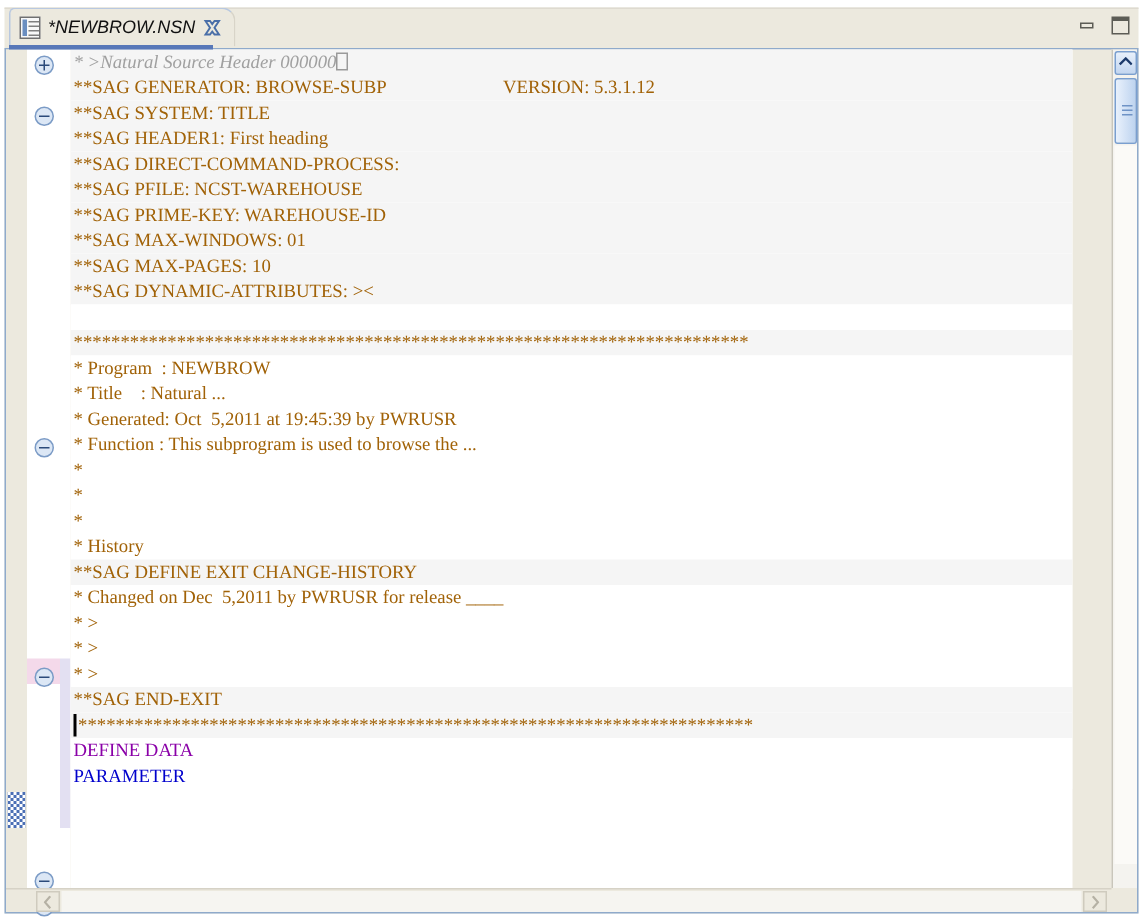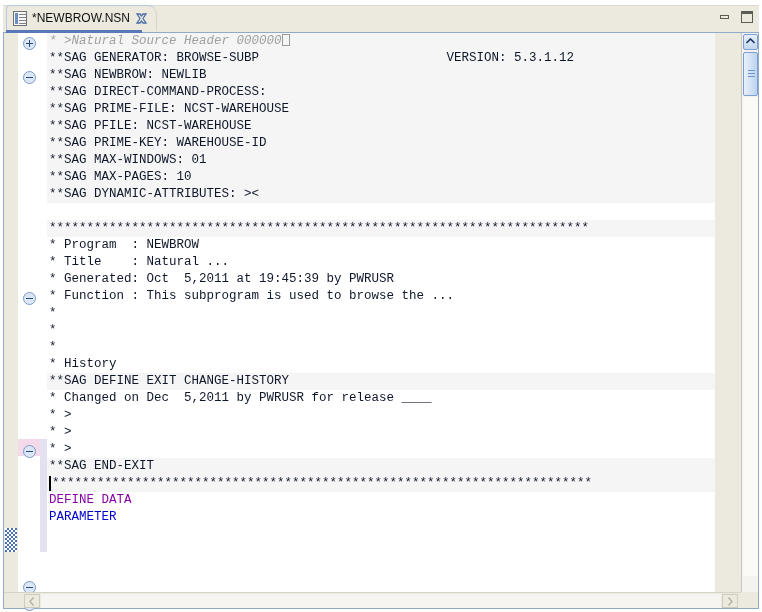--- a/index.html
+++ b/index.html
@@ -50,20 +50,21 @@
     border-top: 1px solid #b8c8e0;
     border-left: 1px solid #b8c8e0;
     border-right: 1px solid #d8d4c8;
     border-top-left-radius: 4px;
     border-top-right-radius: 9px;
     box-sizing: border-box;
     display: flex;
     align-items: center;
     gap: 5px;
     z-index: 3;
+    font-style: italic;
   }
   #tab-highlight {
     position: absolute;
     left: 6px; top: 30px;
     width: 136px;
     height: 3px;
     background: #5878b8;
     z-index: 4;
   }
   .tab-icon {
@@ -195,29 +196,29 @@
     left: 43px; top: 0px;
     width: 668px;
     height: 561px;
     background: #ffffff;
     overflow: hidden;
   }
   .code-line {
     position: relative;
     height: 17px;
     line-height: 17px;
-    font-family: Liberation Mono, monospace;
+    font-family: Liberation Serif, serif;
     font-size: 12.5px;
     white-space: pre;
     padding-left: 2px;
     box-sizing: border-box;
   }
   .code-line.alt { background: #f5f5f5; }
   .code-line.plain { background: #ffffff; }
-  .c-red { color: #0f172a; }
+  .c-red { color: #a16207; }
   .c-italic { font-style: italic; color: #a0a0a0; }
   .c-purple { color: #8a00a8; margin-top: 18px; }
   .c-blue { color: #0000cc; }
 
   .box-char {
     display: inline-block;
     width: 8px; height: 12px;
     border: 1px solid #9a9a9a;
     box-sizing: border-box;
     vertical-align: -2px;
@@ -379,23 +380,23 @@
       <div class="fold-toggle" style="top:565px"></div>
     </div>
 
     <div id="change-bar">
       <div id="change-bar-fill"></div>
     </div>
 
     <div id="code-area">
         <div class="code-line alt"><span class="c-italic">* &gt;Natural Source Header 000000</span><span class="box-char"></span></div>
         <div class="code-line alt"><span class="c-red">**SAG GENERATOR: BROWSE-SUBP                         VERSION: 5.3.1.12</span></div>
-        <div class="code-line alt"><span class="c-red">**SAG NEWBROW: NEWLIB</span></div>
+        <div class="code-line alt"><span class="c-red">**SAG SYSTEM: TITLE</span></div>
+        <div class="code-line alt"><span class="c-red">**SAG HEADER1: First heading</span></div>
         <div class="code-line alt"><span class="c-red">**SAG DIRECT-COMMAND-PROCESS:</span></div>
-        <div class="code-line alt"><span class="c-red">**SAG PRIME-FILE: NCST-WAREHOUSE</span></div>
         <div class="code-line alt"><span class="c-red">**SAG PFILE: NCST-WAREHOUSE</span></div>
         <div class="code-line alt"><span class="c-red">**SAG PRIME-KEY: WAREHOUSE-ID</span></div>
         <div class="code-line alt"><span class="c-red">**SAG MAX-WINDOWS: 01</span></div>
         <div class="code-line alt"><span class="c-red">**SAG MAX-PAGES: 10</span></div>
         <div class="code-line alt"><span class="c-red">**SAG DYNAMIC-ATTRIBUTES: &gt;&lt;</span></div>
         <div class="code-line plain"><span class="c-red"></span></div>
         <div class="code-line alt"><span class="c-red">************************************************************************</span></div>
         <div class="code-line plain"><span class="c-red">* Program  : NEWBROW</span></div>
         <div class="code-line plain"><span class="c-red">* Title    : Natural ...</span></div>
         <div class="code-line plain"><span class="c-red">* Generated: Oct  5,2011 at 19:45:39 by PWRUSR</span></div>

